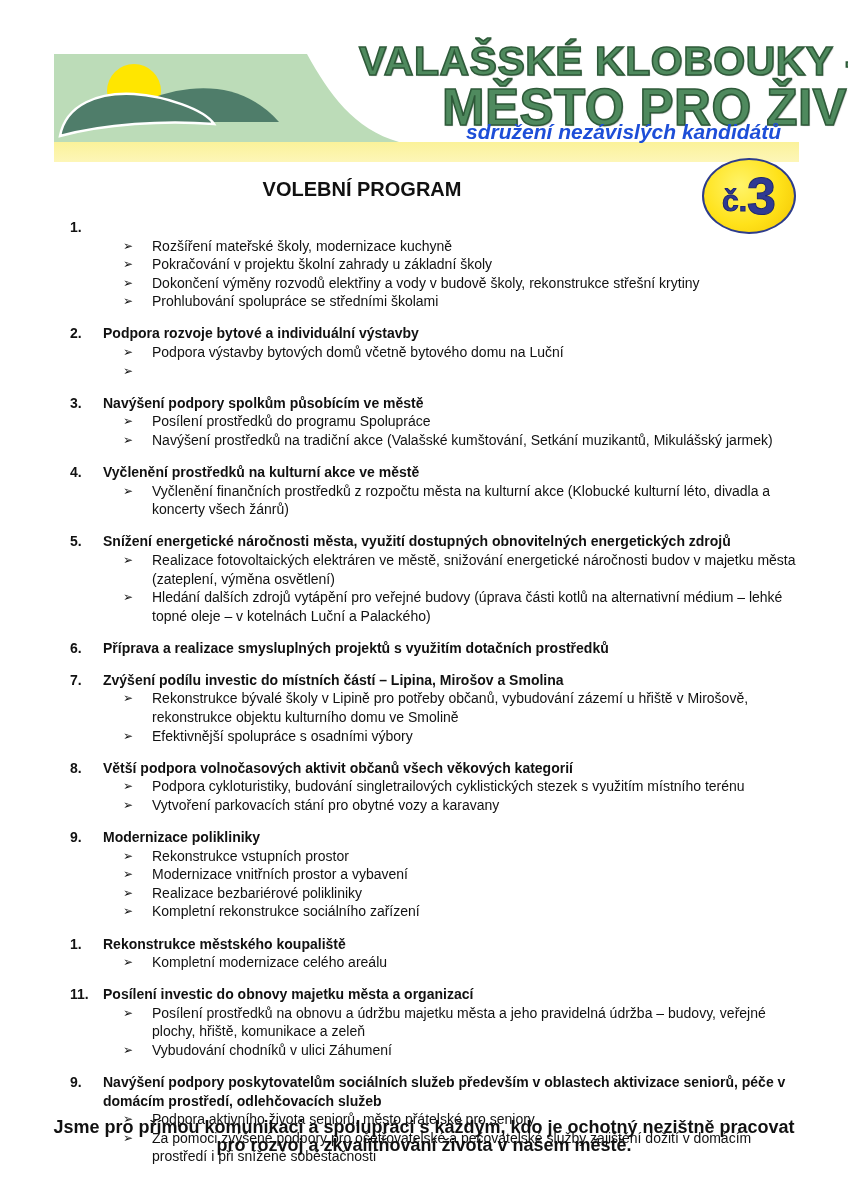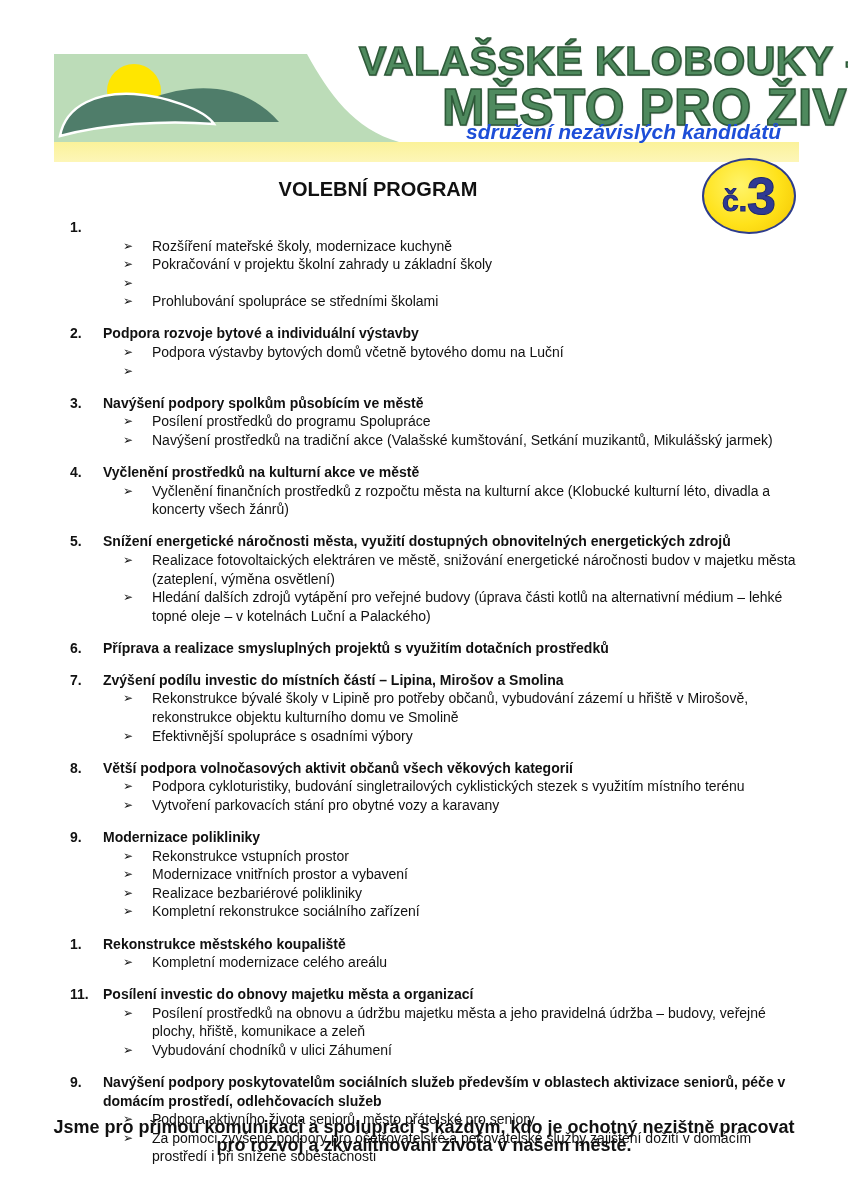--- a/index.html
+++ b/index.html
@@ -22,21 +22,21 @@
   .badge { position:absolute; left:702px; top:158px; width:90px; height:72px; border-radius:50%;
     background:radial-gradient(circle at 40% 35%, #fff46a 0%, #ffe21a 55%, #f2c300 100%);
     border:2px solid #2d3c8c; display:flex; align-items:center; justify-content:center; }
   .badge span { font-family:"Liberation Sans", sans-serif; font-weight:bold; color:#2f3a93;
     -webkit-text-stroke:1px #1d2670; white-space:nowrap; }
   .badge .b-small { font-size:30px; margin-top:10px; }
   .badge .b-big { font-size:52px; line-height:1; }
 
   
   .page-title { position:absolute; left:0; width:724px; top:178px; text-align:center;
-    font-size:20px; font-weight:bold; padding-left:16px; }
+    font-size:20px; font-weight:bold; padding-left:0; }
 
   
   .program { position:absolute; left:70px; top:218px; width:740px; font-size:14px; line-height:18.6px; }
   .item { margin-bottom:13.5px; }
   .item-head { display:flex; font-weight:bold; }
   .num { width:33px; flex:0 0 33px; }
   .sub { display:flex; padding-left:53px; }
   .arrow { width:29px; flex:0 0 29px; font-size:12px; }
   .sub-text { flex:1; }
 
@@ -85,20 +85,21 @@
       <div class="sub">
         <span class="arrow">➢</span>
         <span class="sub-text">Rozšíření mateřské školy, modernizace kuchyně</span>
       </div>
       <div class="sub">
         <span class="arrow">➢</span>
         <span class="sub-text">Pokračování v projektu školní zahrady u základní školy</span>
       </div>
       <div class="sub">
         <span class="arrow">➢</span>
+        <span class="sub-text">Dokončení výměny rozvodů elektřiny a vody v budově školy, rekonstrukce střešní krytiny</span>
       </div>
       <div class="sub">
         <span class="arrow">➢</span>
         <span class="sub-text">Prohlubování spolupráce se středními školami</span>
       </div>
     </div>
     <div class="item">
       <div class="item-head">
         <span class="num">2.</span>
         <span>Podpora rozvoje bytové a individuální výstavby</span>

